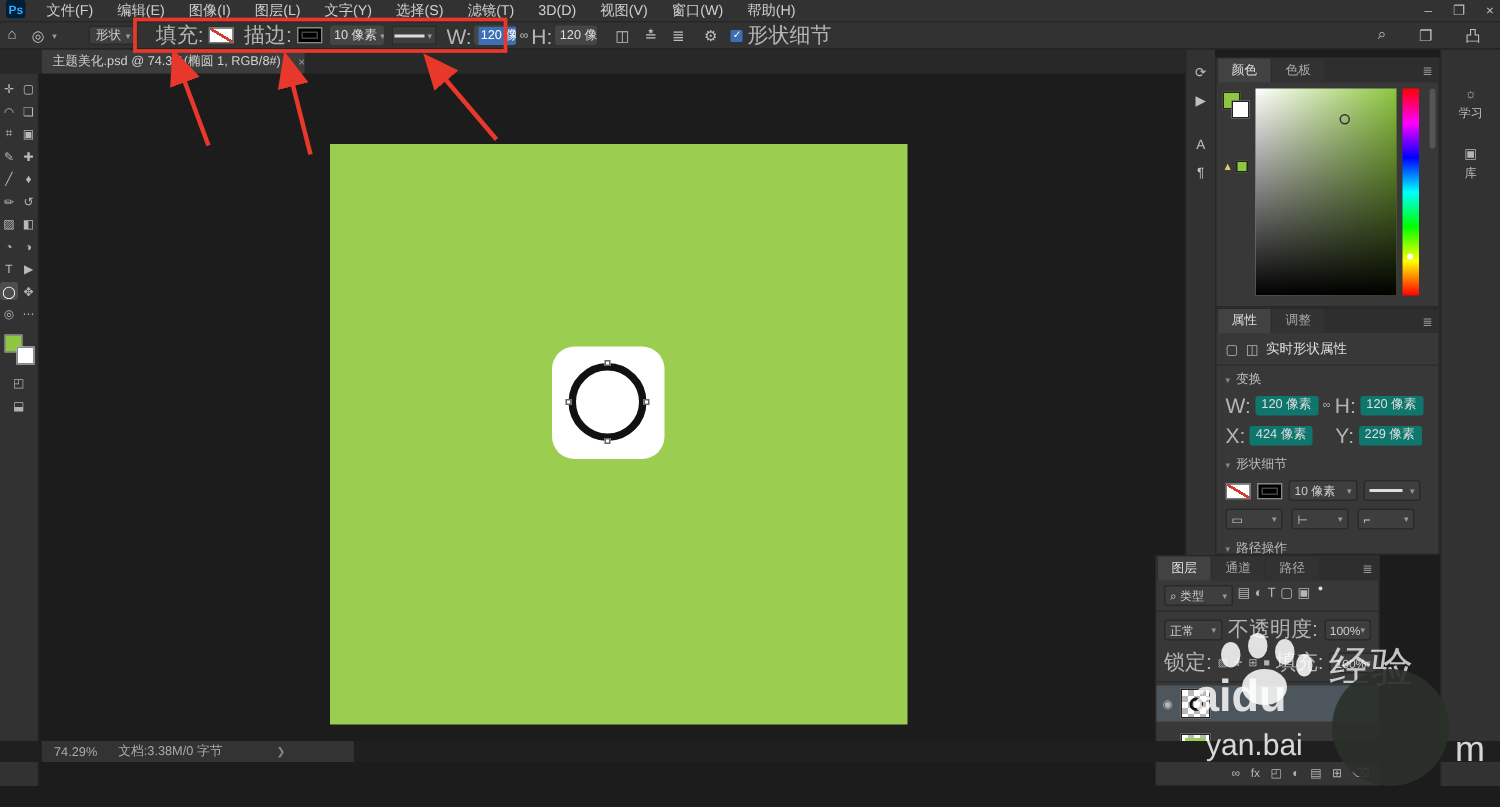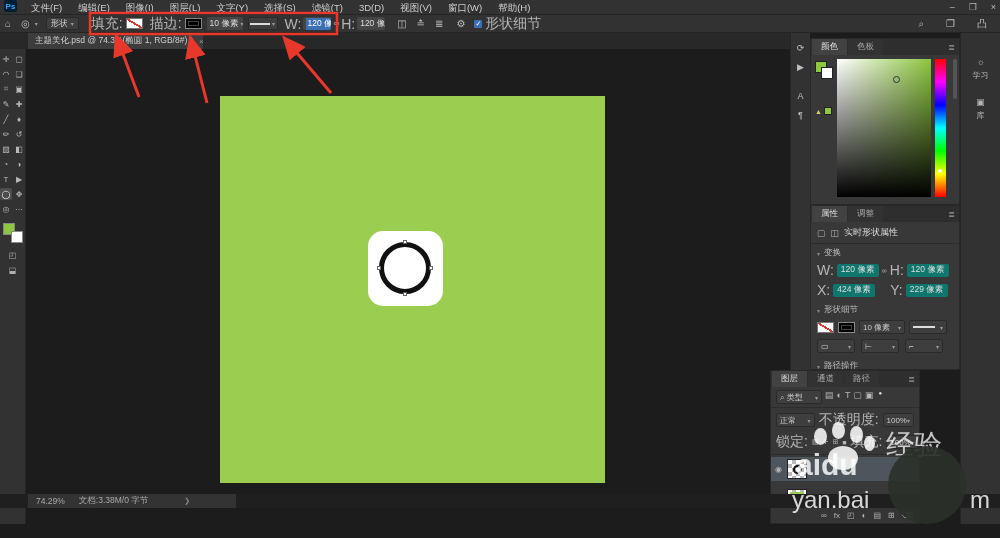--- a/index.html
+++ b/index.html
@@ -83,21 +83,21 @@
     <span>–</span>
     <span>❐</span>
     <span>×</span>
   </div>
 </div>
 
 <div class="abs optionsbar">
   <span class="obar-ico">⌂</span>
   <span class="obar-ico">◎</span>
   <span class="caret">▾</span>
-  <div class="dd" style="margin-left:8px">
+  <div class="dd" style="margin-left:21px">
     <span>形状</span>
       <span class="caret">▾</span>
   </div>
   <span class="lbl" style="margin-left:12px">填充:</span>
   <span class="sw-fill" style="margin-left:3px"></span>
   <span class="lbl" style="margin-left:7px">描边:</span>
   <span class="sw-stroke" style="margin-left:3px"></span>
   <div class="field" style="margin-left:5px;width:36px">
     <span>10 像素</span>
       <span class="caret" style="margin-left:2px">▾</span>
@@ -370,21 +370,21 @@
 
 <div class="abs wm" style="left:788px;top:420px;width:212px;height:110px">
   <span style="position:absolute;left:8px;top:28px;font-size:30px;font-weight:bold">aidu</span>
   <span style="position:absolute;left:98px;top:6px;font-size:28px;font-weight:normal;opacity:.9">经验</span>
   <span class="pawpad" style="left:40px;top:26px;width:30px;height:24px"></span>
   <span class="pawpad" style="left:26px;top:8px;width:13px;height:17px"></span>
   <span class="pawpad" style="left:44px;top:2px;width:13px;height:17px"></span>
   <span class="pawpad" style="left:62px;top:6px;width:13px;height:17px"></span>
   <span class="pawpad" style="left:76px;top:16px;width:11px;height:15px"></span>
   <span style="position:absolute;left:100px;top:26px;width:78px;height:78px;background:rgba(42,48,42,.92);border-radius:50%"></span>
-  <span style="position:absolute;left:4px;top:66px;font-size:24px">yan.bai</span>
+  <span style="position:absolute;left:16px;top:66px;font-size:20px">yan.bai</span>
   <span style="position:absolute;left:182px;top:66px;font-size:24px">m</span>
 </div>
 
 <svg class="abs annot" viewBox="0 0 1000 538">
   <defs>
     <marker id="ah" markerWidth="8" markerHeight="7" refX="6" refY="3.5" orient="auto">
       <path d="M0,0 L8,3.5 L0,7 Z" fill="#e8372b"></path>
     </marker>
   </defs>
   <rect x="90" y="13" width="247" height="21" fill="none" stroke="#e8372b" stroke-width="2.5"></rect>

